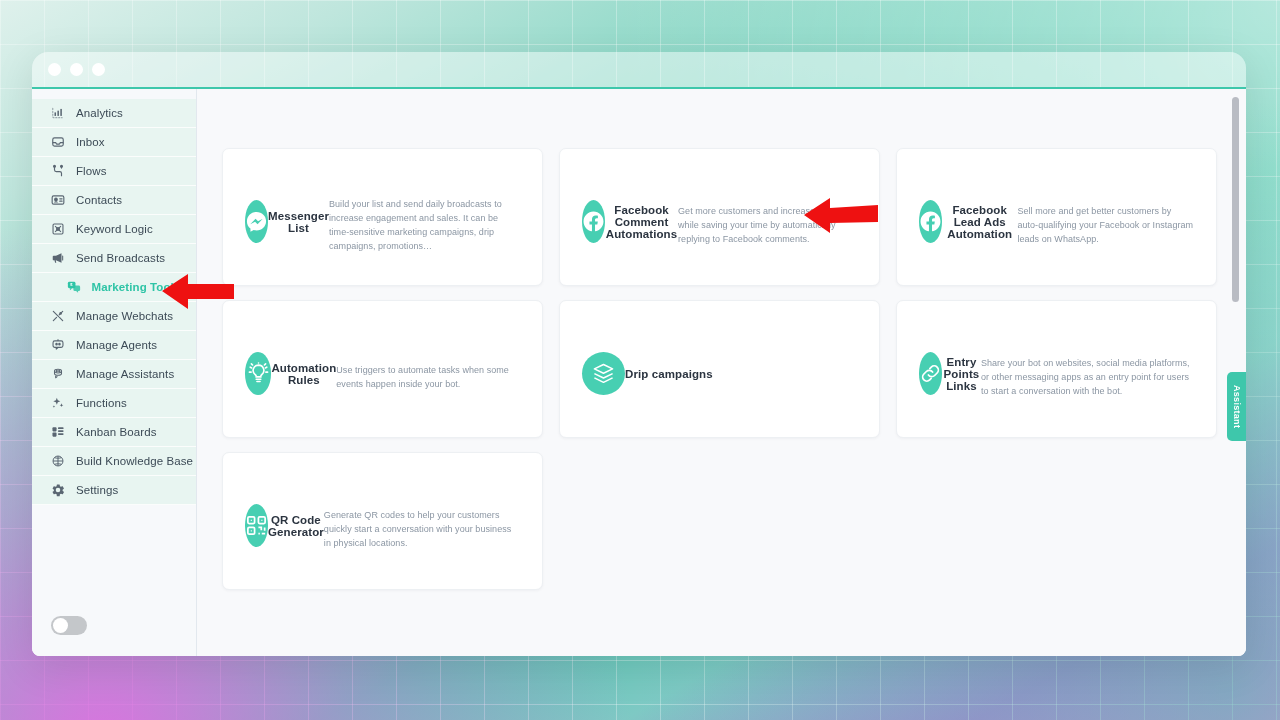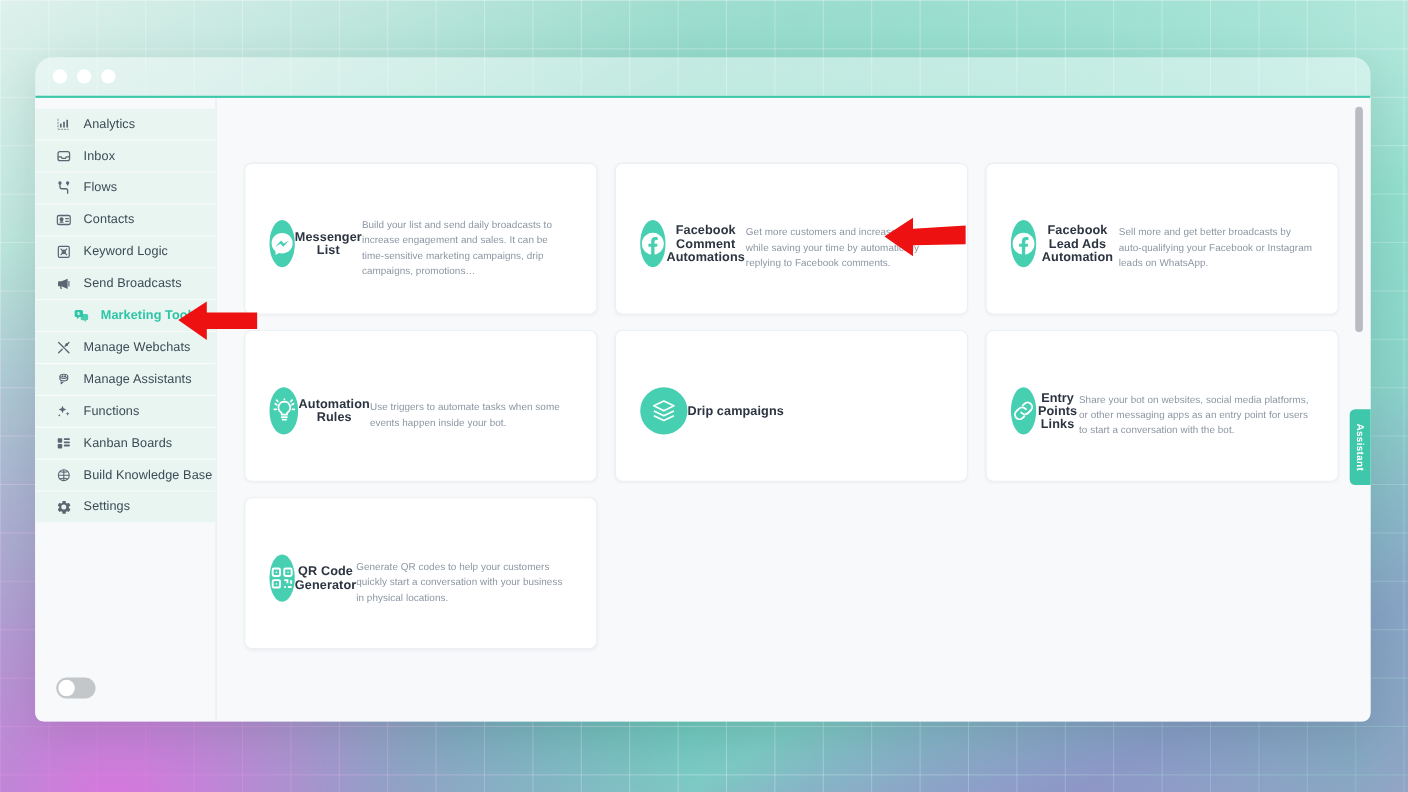--- a/index.html
+++ b/index.html
@@ -276,20 +276,32 @@
               <svg viewBox="0 0 24 24" fill="none" stroke="currentColor" stroke-width="2" stroke-linecap="round">
                 <path d="M4 4l9 9M14.5 14.5L20 20"></path>
                 <path d="M20 4l-6 6M4 20l5.5-5.5"></path>
                 <circle cx="16.5" cy="7.5" r="2.2" fill="currentColor" stroke="none"></circle>
               </svg>
             </span>
             <span>Manage Webchats</span>
           </div>
           <div class="nav-item">
             <span class="nav-ico">
+              <svg viewBox="0 0 24 24" fill="none" stroke="currentColor" stroke-width="1.9" stroke-linejoin="round">
+                <rect x="3.5" y="5" width="17" height="11" rx="3"></rect>
+                <path d="M9 16l0 3 3.5-3"></path>
+                <circle cx="9.5" cy="10.5" r="1.2" fill="currentColor"></circle>
+                <circle cx="14.5" cy="10.5" r="1.2" fill="currentColor"></circle>
+                <path d="M12 2v3"></path>
+              </svg>
+            </span>
+            <span>Manage Agents</span>
+          </div>
+          <div class="nav-item">
+            <span class="nav-ico">
               <svg viewBox="0 0 24 24" fill="none" stroke="currentColor" stroke-width="1.8" stroke-linejoin="round">
                 <ellipse cx="12" cy="7" rx="6" ry="3.2"></ellipse>
                 <path d="M6 7v4c0 1.8 2.7 3.2 6 3.2s6-1.4 6-3.2V7"></path>
                 <path d="M8 15l0 3.5 3-2.5"></path>
                 <circle cx="10" cy="7" r=".9" fill="currentColor"></circle>
                 <circle cx="14" cy="7" r=".9" fill="currentColor"></circle>
               </svg>
             </span>
             <span>Manage Assistants</span>
           </div>
@@ -358,21 +370,21 @@
               <div class="card-title">Facebook Comment Automations</div>
               <div class="card-desc">Get more customers and increase sales while saving your time by automatically replying to Facebook comments.</div>
             </div>
             <div class="card">
               <div class="card-ico">
                 <svg viewBox="0 0 24 24" fill="currentColor">
                   <path d="M12 1.6C6.3 1.6 1.6 6.3 1.6 12c0 5.2 3.8 9.5 8.8 10.3v-7.3H7.8V12h2.6V9.8c0-2.6 1.5-4 3.9-4 1.1 0 2.3.2 2.3.2v2.5h-1.3c-1.3 0-1.7.8-1.7 1.6V12h2.9l-.5 3h-2.4v7.3c5-.8 8.8-5.1 8.8-10.3 0-5.7-4.7-10.4-10.4-10.4z"></path>
                 </svg>
               </div>
               <div class="card-title">Facebook Lead Ads Automation</div>
-              <div class="card-desc">Sell more and get better broadcasts by auto-qualifying your Facebook or Instagram leads on WhatsApp.</div>
+              <div class="card-desc">Sell more and get better customers by auto-qualifying your Facebook or Instagram leads on WhatsApp.</div>
             </div>
           </div>
           <div class="card-row">
             <div class="card">
               <div class="card-ico">
                 <svg viewBox="0 0 24 24" fill="none" stroke="currentColor" stroke-width="1.7" stroke-linecap="round">
                   <path d="M12 3.2a5.6 5.6 0 0 0-3.3 10.1c.6.45.9 1.1.9 1.8v.4h4.8v-.4c0-.7.3-1.35.9-1.8A5.6 5.6 0 0 0 12 3.2z"></path>
                   <path d="M9.6 18h4.8M10.4 20.4h3.2"></path>
                   <path d="M12 1v-.0M4.8 6.2l-1.5-.9M19.2 6.2l1.5-.9M4.3 10.6h-1.8M19.7 10.6h1.8M5.8 3.1L4.6 1.9M18.2 3.1l1.2-1.2"></path>
                 </svg>

